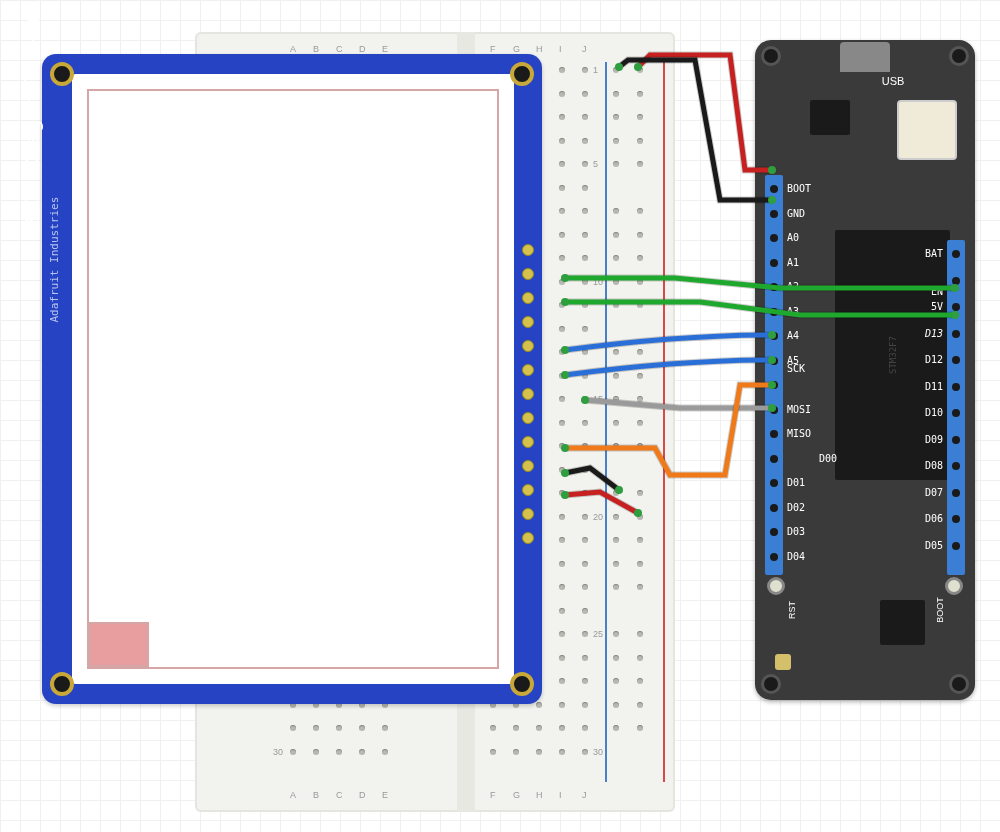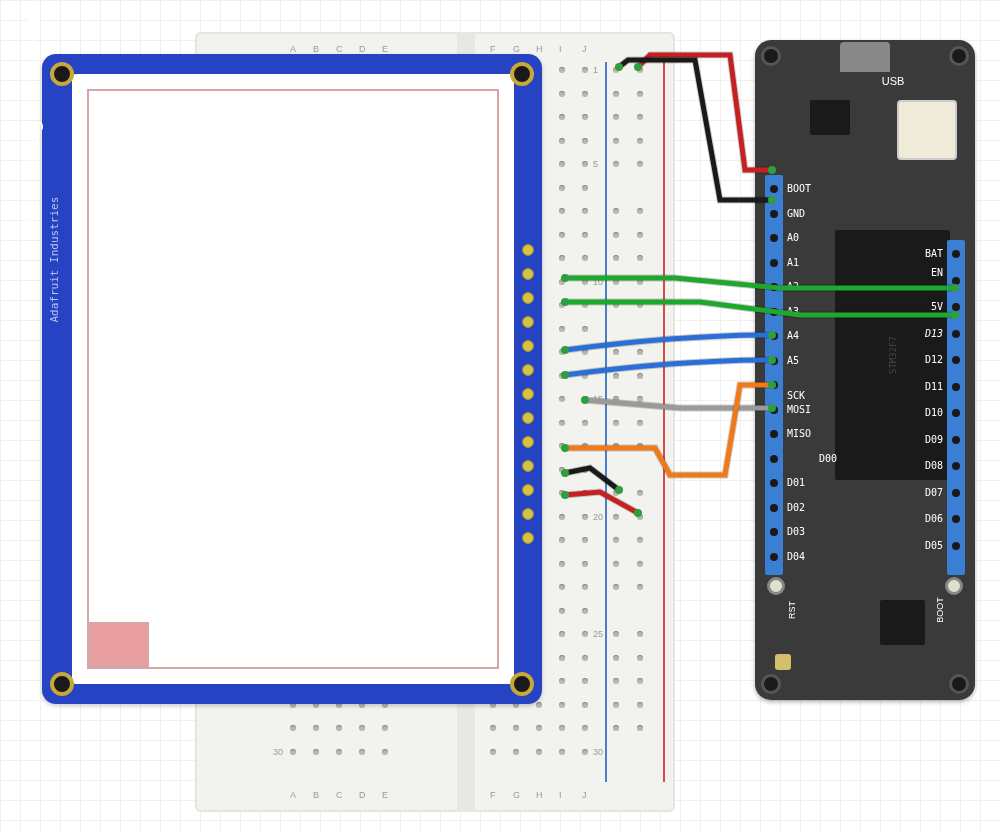--- a/index.html
+++ b/index.html
@@ -821,41 +821,41 @@
       <div class="mcu-pin-label mcu-label-left" style="top: 216.5px;">A1</div>
       <div class="mcu-pin-hole" style="left: 15px; top: 243px;"></div>
       <div class="mcu-pin-label mcu-label-left" style="top: 241px;">A2</div>
       <div class="mcu-pin-hole" style="left: 15px; top: 267.5px;"></div>
       <div class="mcu-pin-label mcu-label-left" style="top: 265.5px;">A3</div>
       <div class="mcu-pin-hole" style="left: 15px; top: 292px;"></div>
       <div class="mcu-pin-label mcu-label-left" style="top: 290px;">A4</div>
       <div class="mcu-pin-hole" style="left: 15px; top: 316.5px;"></div>
       <div class="mcu-pin-label mcu-label-left" style="top: 314.5px;">A5</div>
       <div class="mcu-pin-hole" style="left: 15px; top: 341px;"></div>
-      <div class="mcu-pin-label mcu-label-left" style="top: 350px;">SCK</div>
+      <div class="mcu-pin-label mcu-label-left" style="top: 323px;">SCK</div>
       <div class="mcu-pin-hole" style="left: 15px; top: 365.5px;"></div>
       <div class="mcu-pin-label mcu-label-left" style="top: 363.5px;">MOSI</div>
       <div class="mcu-pin-hole" style="left: 15px; top: 390px;"></div>
       <div class="mcu-pin-label mcu-label-left" style="top: 388px;">MISO</div>
       <div class="mcu-pin-hole" style="left: 15px; top: 414.5px;"></div>
       <div class="mcu-pin-label mcu-label-left" style="top: 412.5px; padding-left: 32px;">D00</div>
       <div class="mcu-pin-hole" style="left: 15px; top: 439px;"></div>
       <div class="mcu-pin-label mcu-label-left" style="top: 437px;">D01</div>
       <div class="mcu-pin-hole" style="left: 15px; top: 463.5px;"></div>
       <div class="mcu-pin-label mcu-label-left" style="top: 461.5px;">D02</div>
       <div class="mcu-pin-hole" style="left: 15px; top: 488px;"></div>
       <div class="mcu-pin-label mcu-label-left" style="top: 486px;">D03</div>
       <div class="mcu-pin-hole" style="left: 15px; top: 512.5px;"></div>
       <div class="mcu-pin-label mcu-label-left" style="top: 510.5px;">D04</div>
     </div>
   <div id="mcu-right-pins">
       <div class="mcu-pin-hole" style="right: 15px; left: auto; position: absolute; top: 210px; width: 8px; height: 8px; border-radius: 50%; background: rgb(26, 26, 26);"></div>
       <div class="mcu-pin-label mcu-label-right" style="top: 208px;">BAT</div>
       <div class="mcu-pin-hole" style="right: 15px; left: auto; position: absolute; top: 236.5px; width: 8px; height: 8px; border-radius: 50%; background: rgb(26, 26, 26);"></div>
-      <div class="mcu-pin-label mcu-label-right" style="top: 227px;">EN</div>
+      <div class="mcu-pin-label mcu-label-right" style="top: 246px;">EN</div>
       <div class="mcu-pin-hole" style="right: 15px; left: auto; position: absolute; top: 263px; width: 8px; height: 8px; border-radius: 50%; background: rgb(26, 26, 26);"></div>
       <div class="mcu-pin-label mcu-label-right" style="top: 261px;">5V</div>
       <div class="mcu-pin-hole" style="right: 15px; left: auto; position: absolute; top: 289.5px; width: 8px; height: 8px; border-radius: 50%; background: rgb(26, 26, 26);"></div>
       <div class="mcu-pin-label mcu-label-right" style="top: 287.5px; font-style: italic;">D13</div>
       <div class="mcu-pin-hole" style="right: 15px; left: auto; position: absolute; top: 316px; width: 8px; height: 8px; border-radius: 50%; background: rgb(26, 26, 26);"></div>
       <div class="mcu-pin-label mcu-label-right" style="top: 314px;">D12</div>
       <div class="mcu-pin-hole" style="right: 15px; left: auto; position: absolute; top: 342.5px; width: 8px; height: 8px; border-radius: 50%; background: rgb(26, 26, 26);"></div>
       <div class="mcu-pin-label mcu-label-right" style="top: 340.5px;">D11</div>
       <div class="mcu-pin-hole" style="right: 15px; left: auto; position: absolute; top: 369px; width: 8px; height: 8px; border-radius: 50%; background: rgb(26, 26, 26);"></div>
       <div class="mcu-pin-label mcu-label-right" style="top: 367px;">D10</div>

